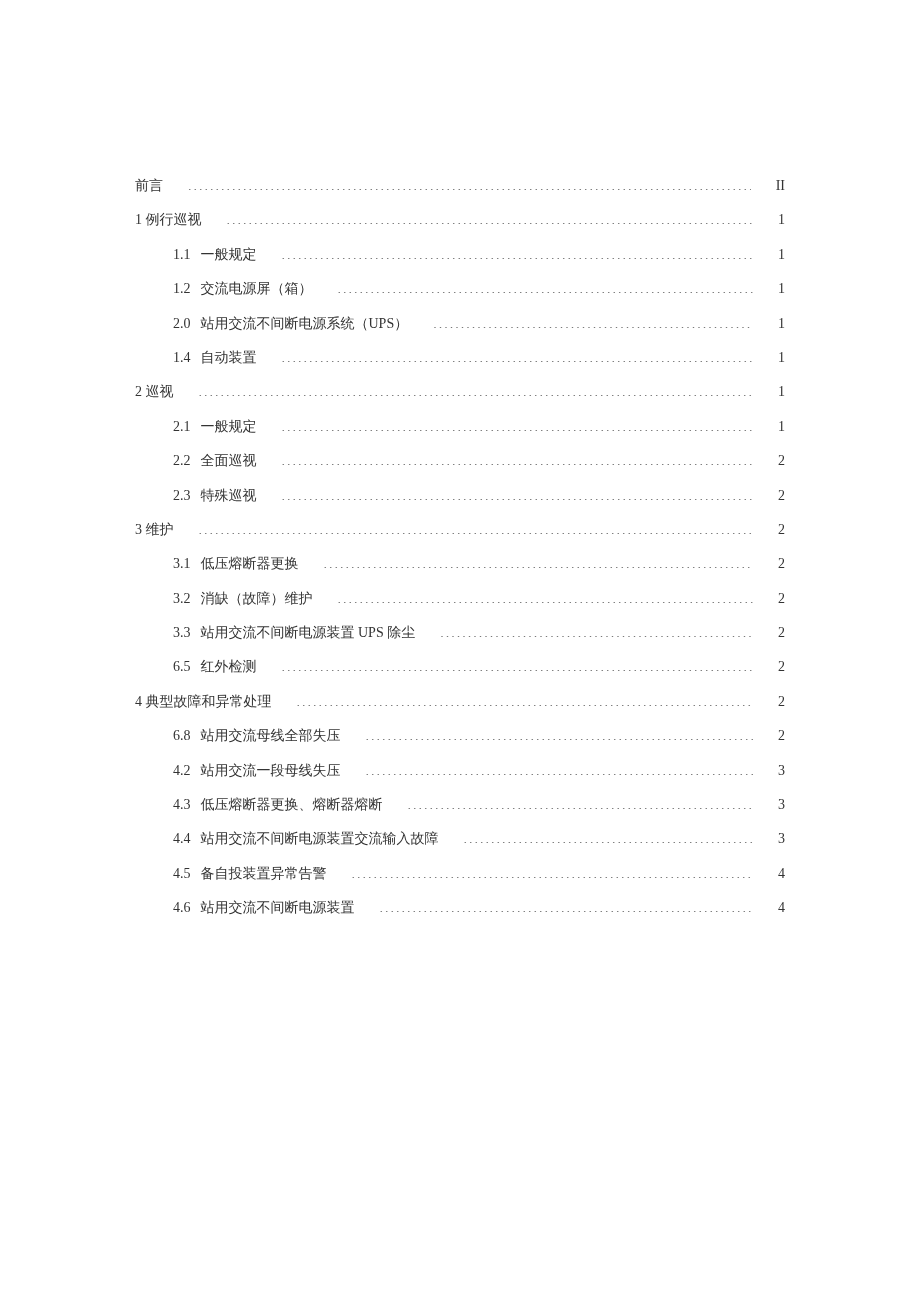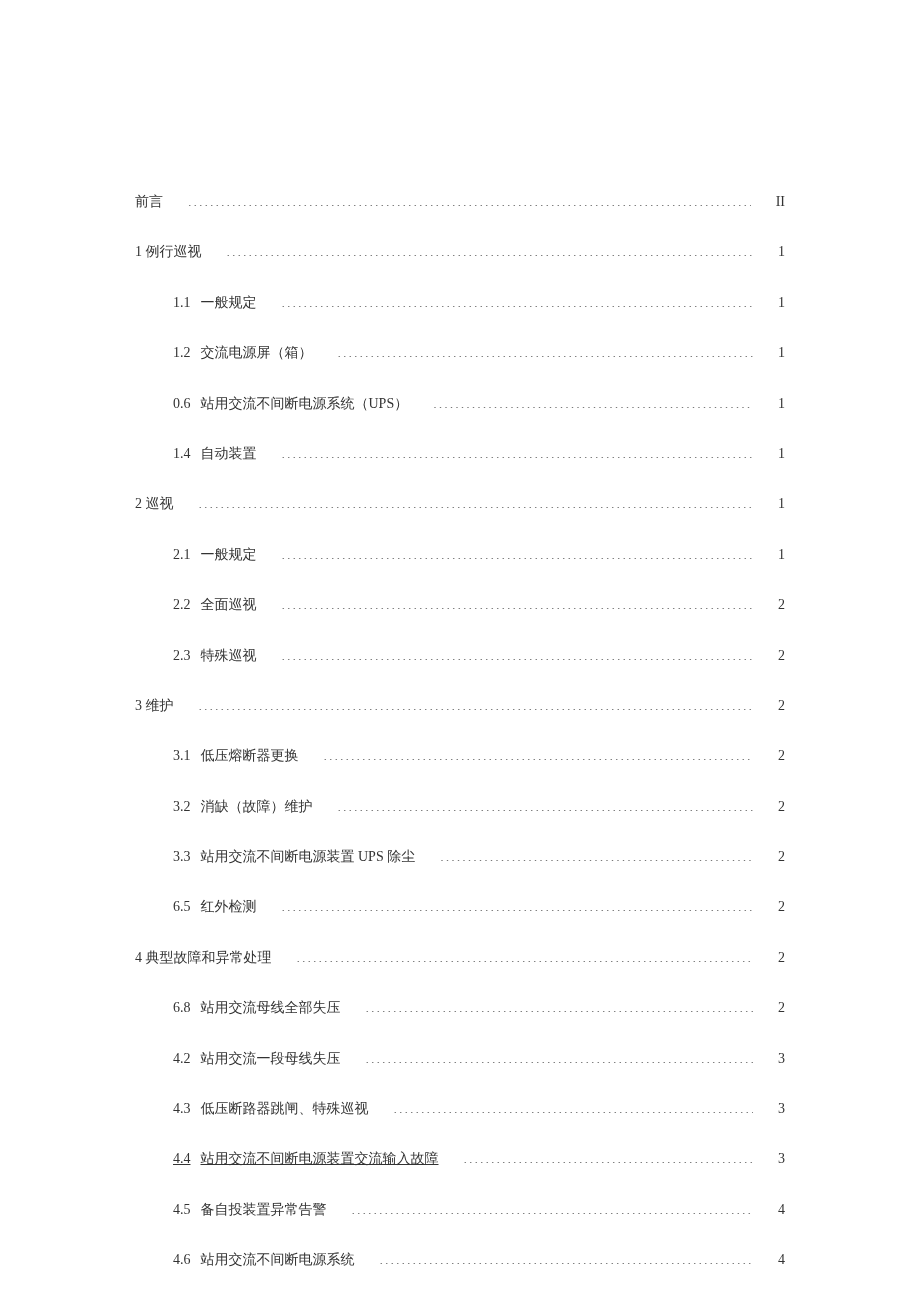--- a/index.html
+++ b/index.html
@@ -42,30 +42,28 @@
       height: 1em;
     }
     .toc-dots::after {
       content: "..................................................................................................................................................";
       position: absolute;
       left: 0;
     }
     .toc-page {
       white-space: nowrap;
       flex-shrink: 0;
-      margin-top: 16px;
     }
     .level-1 {
       padding-left: 0;
     }
     .level-2 {
       padding-left: 38px;
     }
     .linked {
-      text-decoration: underline;
     }
     .num {
       margin-right: 10px;
     }
   </style>
 </head>
 <body>
 
 <div class="toc-container">
     <div class="toc-row level-1">
@@ -82,21 +80,21 @@
       <span class="toc-label"><span class="num">1.1</span><span>一般规定</span></span>
       <span class="toc-dots"></span>
       <span class="toc-page">1</span>
     </div>
     <div class="toc-row level-2">
       <span class="toc-label"><span class="num">1.2</span><span>交流电源屏（箱）</span></span>
       <span class="toc-dots"></span>
       <span class="toc-page">1</span>
     </div>
     <div class="toc-row level-2">
-      <span class="toc-label"><span class="num">0.6</span><span>站用交流不间断电源系统（UPS）</span></span>
+      <span class="toc-label"><span class="num">2.0</span><span>站用交流不间断电源系统（UPS）</span></span>
       <span class="toc-dots"></span>
       <span class="toc-page">1</span>
     </div>
     <div class="toc-row level-2">
       <span class="toc-label"><span class="num">1.4</span><span>自动装置</span></span>
       <span class="toc-dots"></span>
       <span class="toc-page">1</span>
     </div>
     <div class="toc-row level-1">
       <span class="toc-label"><span class="">2</span> <span>巡视</span></span>
@@ -152,32 +150,32 @@
       <span class="toc-label"><span class="num">6.8</span><span>站用交流母线全部失压</span></span>
       <span class="toc-dots"></span>
       <span class="toc-page">2</span>
     </div>
     <div class="toc-row level-2">
       <span class="toc-label"><span class="num">4.2</span><span>站用交流一段母线失压</span></span>
       <span class="toc-dots"></span>
       <span class="toc-page">3</span>
     </div>
     <div class="toc-row level-2">
-      <span class="toc-label"><span class="num">4.3</span><span>低压断路器跳闸、特殊巡视</span></span>
+      <span class="toc-label"><span class="num">4.3</span><span>低压熔断器更换、熔断器熔断</span></span>
       <span class="toc-dots"></span>
       <span class="toc-page">3</span>
     </div>
     <div class="toc-row level-2">
       <span class="toc-label linked"><span class="num">4.4</span><span>站用交流不间断电源装置交流输入故障</span></span>
       <span class="toc-dots"></span>
       <span class="toc-page">3</span>
     </div>
     <div class="toc-row level-2">
       <span class="toc-label"><span class="num">4.5</span><span>备自投装置异常告警</span></span>
       <span class="toc-dots"></span>
       <span class="toc-page">4</span>
     </div>
     <div class="toc-row level-2">
-      <span class="toc-label"><span class="num">4.6</span><span>站用交流不间断电源系统</span></span>
+      <span class="toc-label"><span class="num">4.6</span><span>站用交流不间断电源装置</span></span>
       <span class="toc-dots"></span>
       <span class="toc-page">4</span>
     </div>
   </div>
 
 </body></html>

